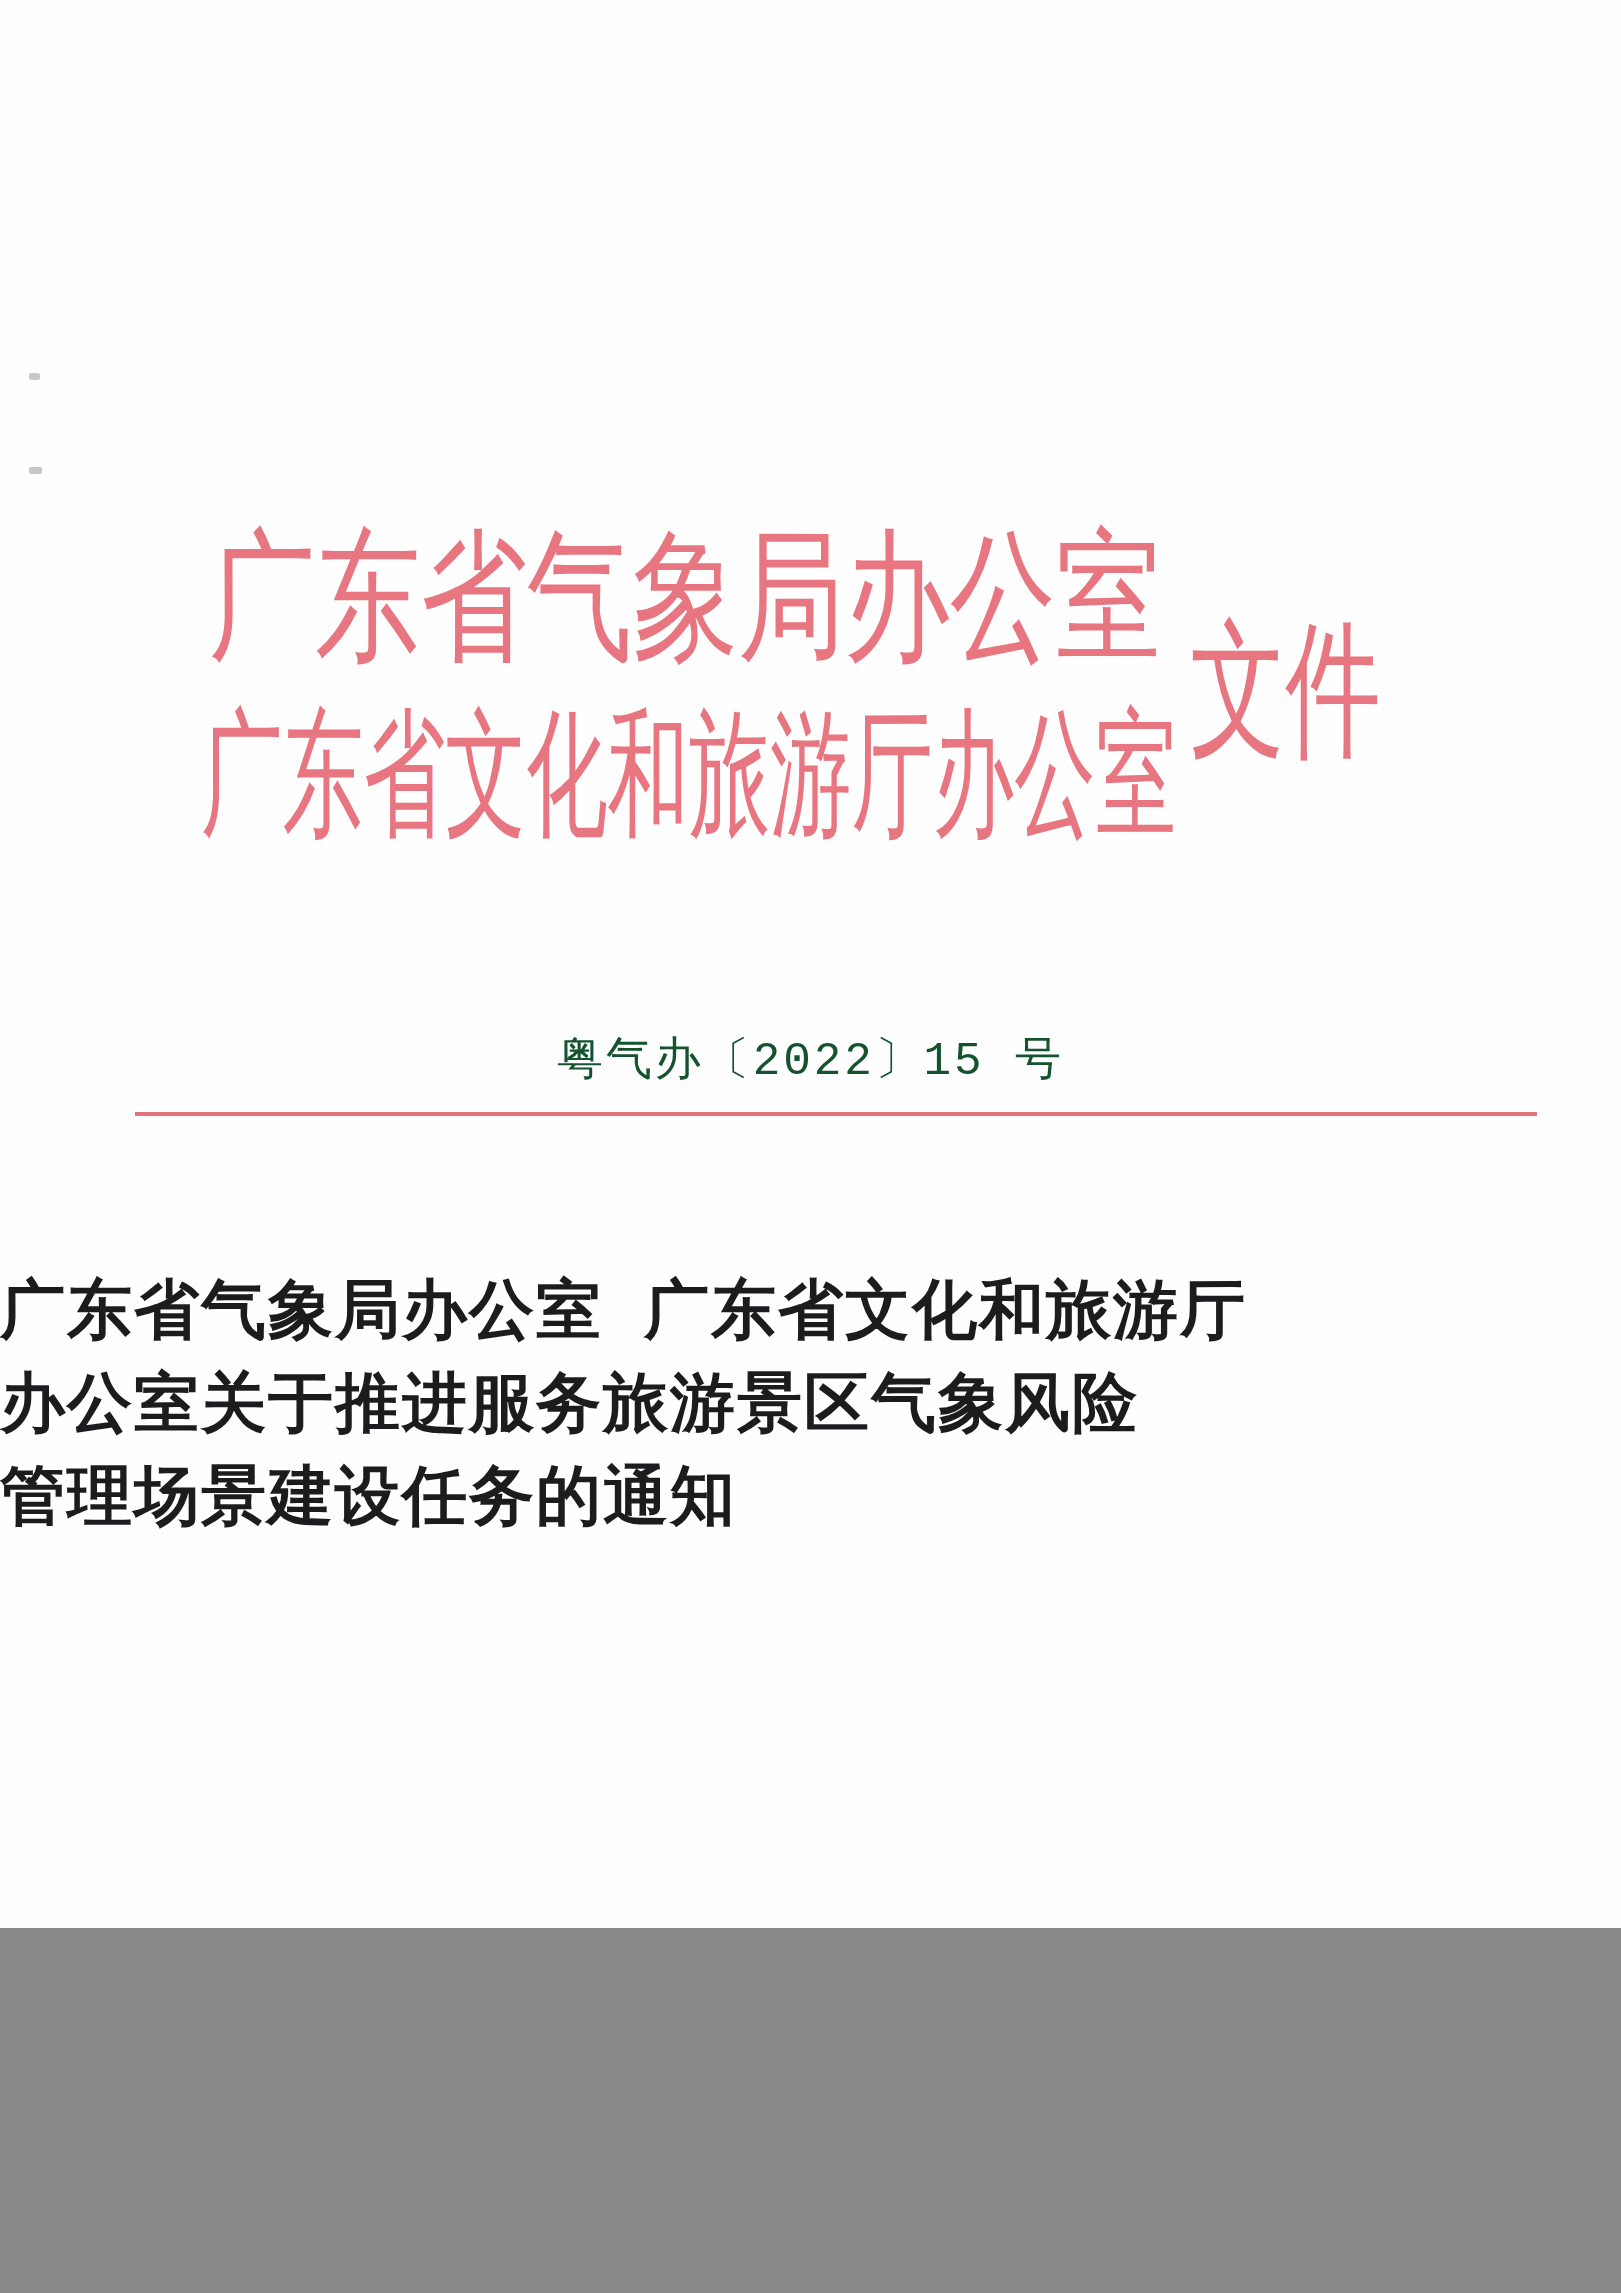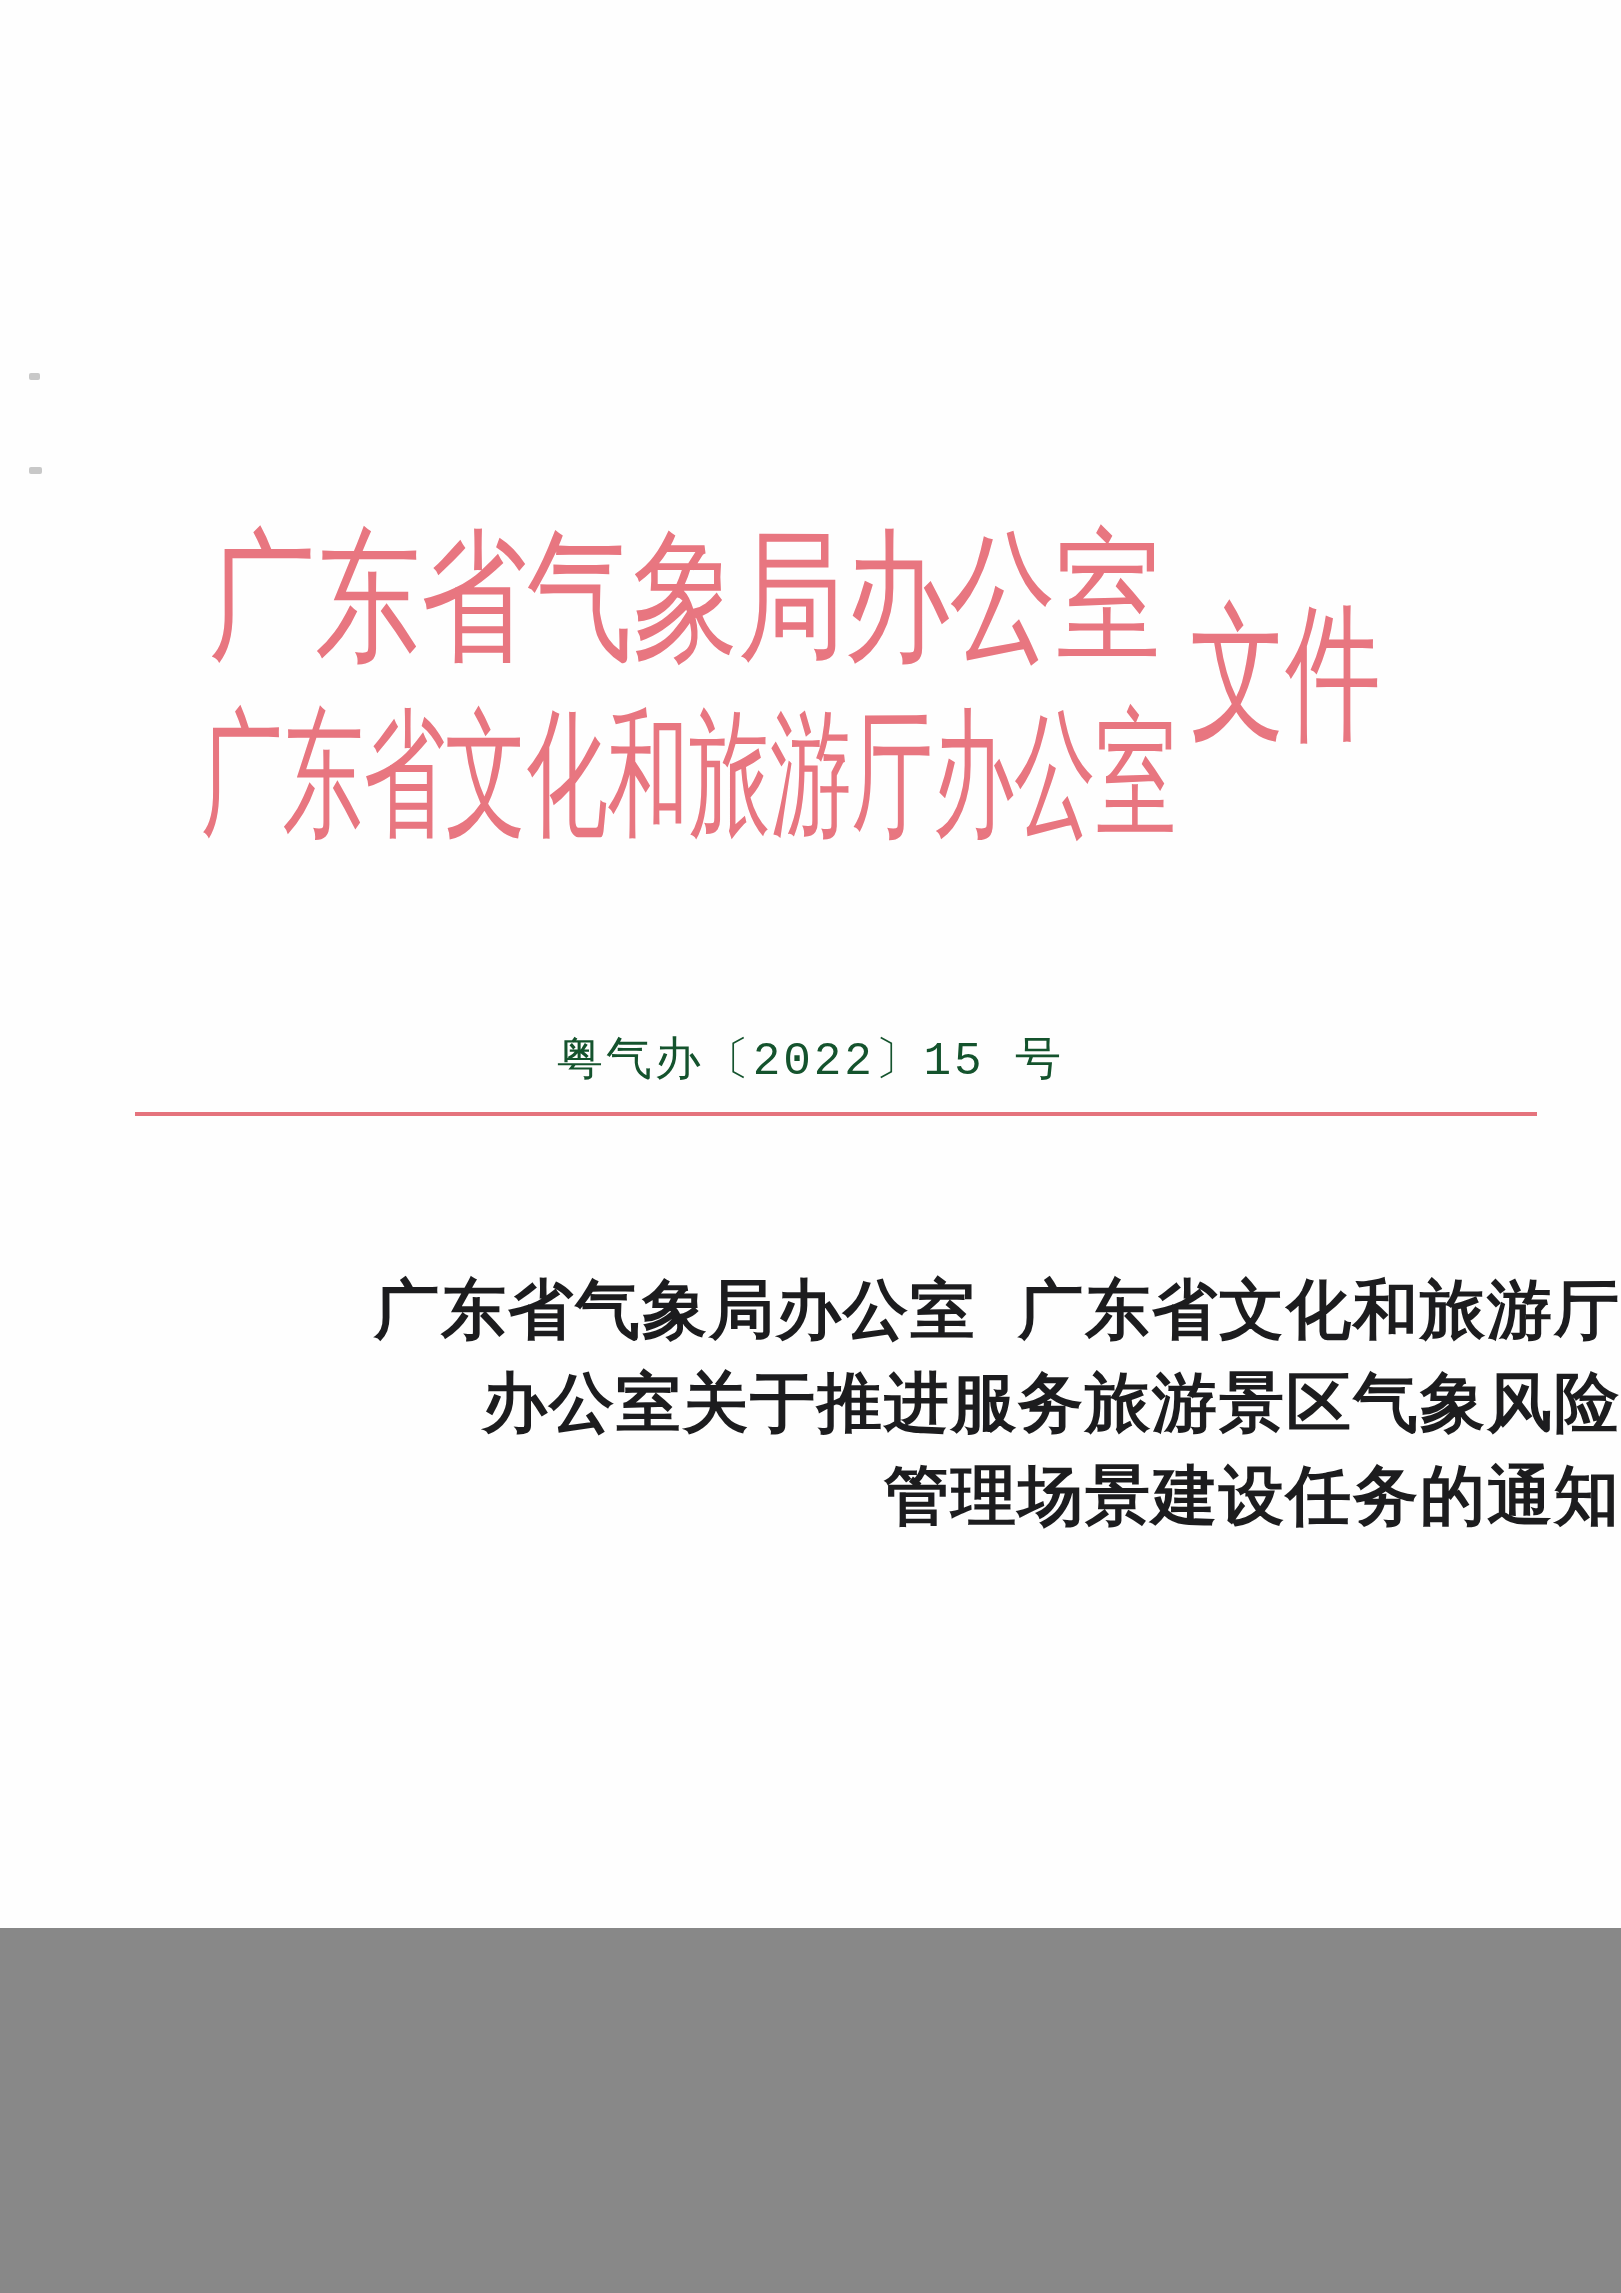--- a/index.html
+++ b/index.html
@@ -25,21 +25,21 @@
   }
   .red-issuer .stretch{
     display:inline-block;
     transform-origin:0 0;
     white-space:nowrap;
   }
   .issuer-1{left:209px;top:537px;font-size:143px;}
   .issuer-1 .stretch{transform:scaleX(.74);}
   .issuer-2{left:201px;top:716px;font-size:139px;}
   .issuer-2 .stretch{transform:scaleX(.585);}
-  .doc-type{left:1190px;top:610px;font-size:149px;}
+  .doc-type{left:1190px;top:627px;font-size:149px;}
   .doc-type .stretch{transform:scaleX(.64);}
 
   
   .ref-number{
     position:absolute;
     left:0;top:1037px;width:1621px;
     text-align:center;
     font-size:46px;line-height:51px;
     letter-spacing:2.9px;
     color:#14532d;
@@ -50,21 +50,21 @@
     position:absolute;
     left:135px;top:1112px;
     width:1402px;height:3.9px;
     background:#e5737d;
   }
 
   
   .doc-title{
     position:absolute;
     left:0;top:1269px;width:1621px;
-    text-align:right;
+    text-align:left;
     font-size:65px;line-height:93px;
     font-weight:700;
     color:#1c1c1e;
     letter-spacing:2px;
   }
 
   
   .body-text{
     position:absolute;
     left:205px;top:1628px;

